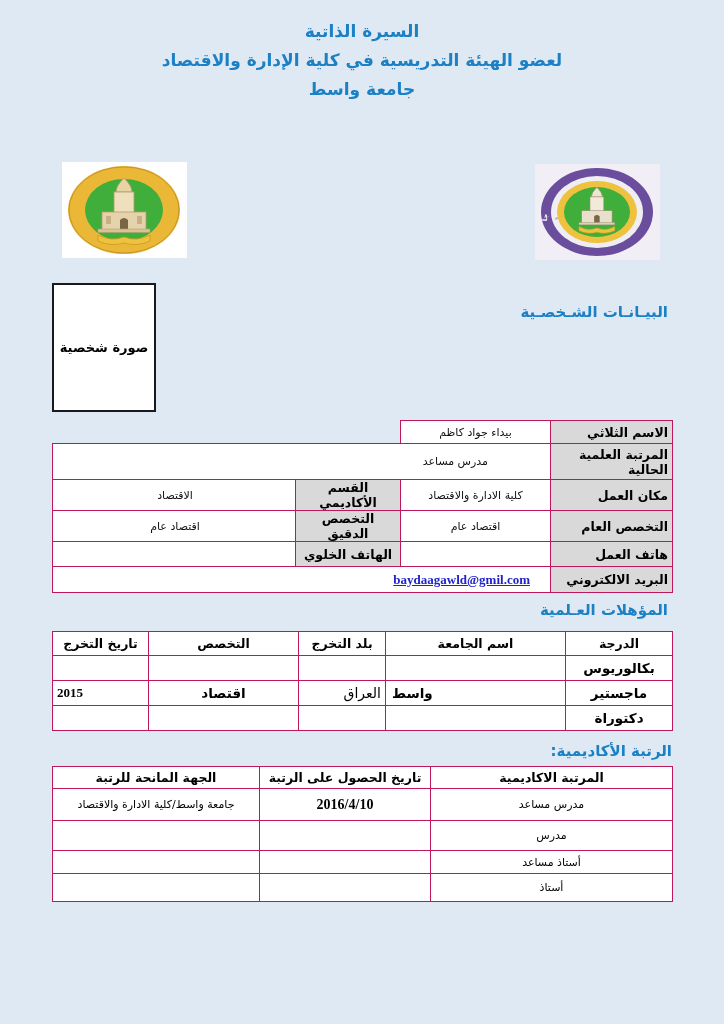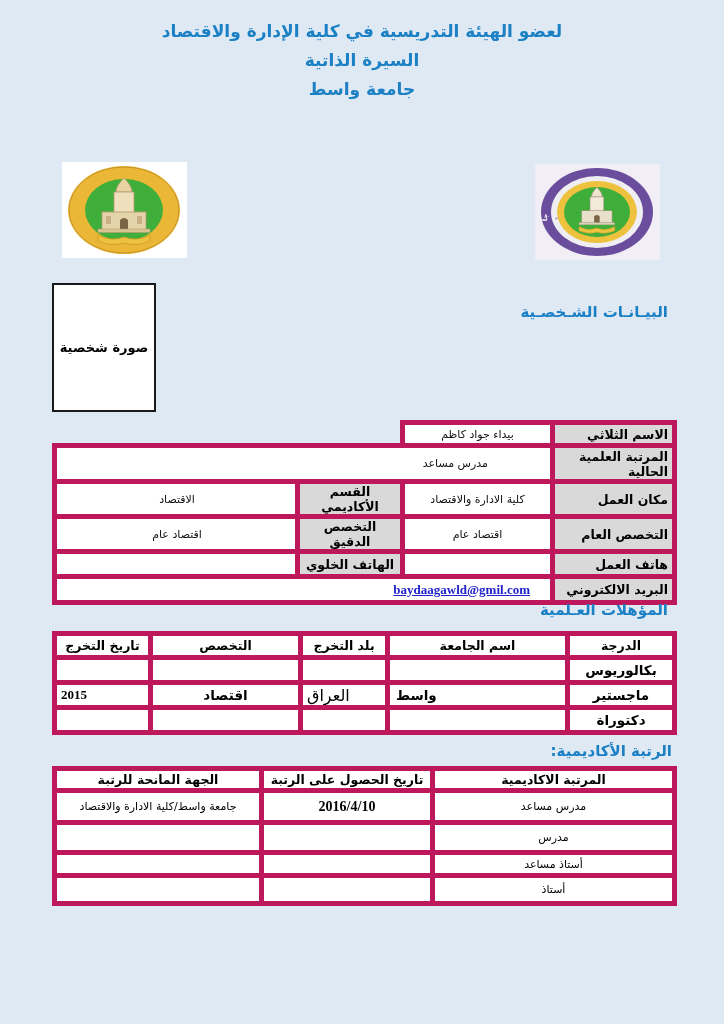--- a/index.html
+++ b/index.html
@@ -33,21 +33,21 @@
   
   .sec-heading{
     position:absolute;color:#1c80c5;font-weight:bold;font-size:15px;white-space:nowrap;
   }
   .h-personal{top:303px;right:56px;}
   .h-qual{top:601px;right:56px;}
   .h-rank{top:742px;right:52px;}
 
   
   table{border-collapse:collapse;table-layout:fixed;position:absolute;direction:rtl;}
-  td,th{border:5px solid #be185d;padding:0 4px;vertical-align:middle;background:#ffffff;overflow:hidden;}
+  td,th{border:1px solid #be185d;padding:0 4px;vertical-align:middle;background:#ffffff;overflow:hidden;}
   .t1{left:52px;top:420px;width:620px;}
   .t2{left:52px;top:631px;width:620px;}
   .t3{left:52px;top:766px;width:620px;}
 
   .lbl{background:#d9d9d9;font-weight:bold;font-size:12.5px;text-align:right;}
   .sublbl{background:#d9d9d9;font-weight:bold;font-size:12.5px;text-align:center;}
   .val{font-size:11px;color:#111;}
   .val-c{text-align:center;}
   .val-r{text-align:center;padding-right:2px;}
   .ghost{border:none;background:transparent;}
@@ -55,37 +55,37 @@
   .rank-val-cell{text-align:right;padding-right:62px;}
   .email-cell{text-align:right;padding-right:20px;}
   .email-link{
     color:#2222cc;font-weight:bold;font-size:13px;text-decoration:underline;
     font-family:"Liberation Serif",serif;direction:ltr;unicode-bidi:isolate;
   }
 
   .t2 th,.t3 th{font-size:12.5px;font-weight:bold;text-align:center;}
   .deg{font-weight:bold;font-size:13.5px;text-align:center;margin-top:26px;}
   .uni{font-weight:bold;font-size:13.5px;text-align:left;padding-left:6px;}
-  .country{font-size:16px;text-align:left;}
+  .country{font-size:14px;text-align:right;}
   .major{font-weight:bold;font-size:13.5px;text-align:center;}
   .gradyear{font-weight:bold;font-size:13px;text-align:left;}
 
   .rank-name{font-size:11px;text-align:center;}
   .rank-date{font-weight:bold;font-size:14px;text-align:center;}
   .rank-grantor{font-size:11px;text-align:center;}
   .num{direction:ltr;unicode-bidi:isolate;font-family:"Liberation Serif",serif;}
 </style>
 </head>
 <body>
 
 <div class="page">
 
   <div class="title-block">
+    <div>السيرة الذاتية</div>
     <div>لعضو الهيئة التدريسية في كلية الإدارة والاقتصاد</div>
-    <div>السيرة الذاتية</div>
     <div>جامعة واسط</div>
   </div>
 
   <div class="logo-box logo-left">
     <svg width="121" height="92" viewBox="0 0 121 92">
       <defs>
         <g id="monument">
           <path d="M60 12 Q52 20 52 26 L68 26 Q68 20 60 12 Z" fill="#e8d3a4" stroke="#b49b6e" stroke-width="0.8"></path>
           <rect x="50" y="26" width="20" height="28" fill="#eedfbd" stroke="#b49b6e" stroke-width="0.8"></rect>
           <rect x="38" y="46" width="44" height="18" fill="#e5d4ab" stroke="#b49b6e" stroke-width="0.8"></rect>

